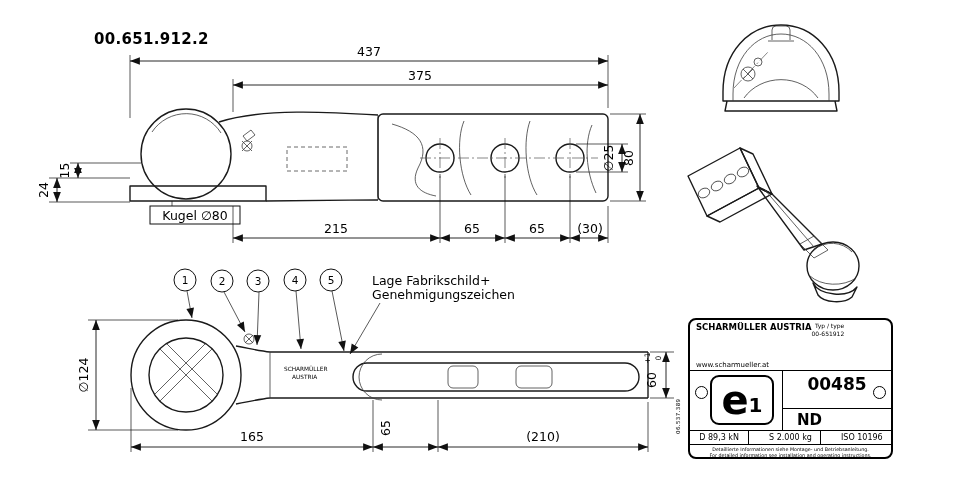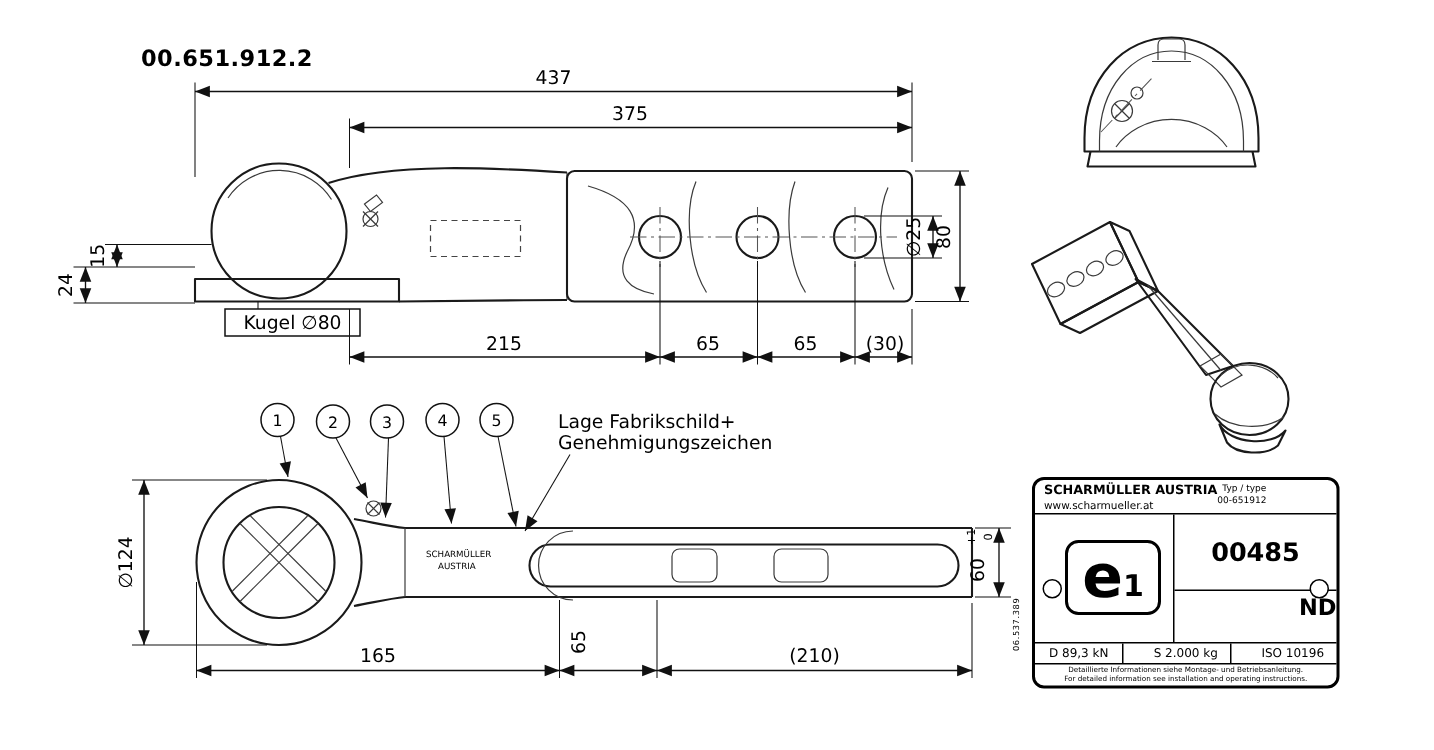--- a/index.html
+++ b/index.html
@@ -19,32 +19,32 @@
   .ttext{font-size:7.5px;text-anchor:middle;}
   .btext{font-size:10.5px;text-anchor:middle;}
   .etext{font-size:5.8px;}
   .ntext{font-size:12.5px;}
 
   
   .plate{position:absolute;left:688px;top:318px;width:205px;height:141px;border:2px solid #000;
          border-radius:8px;box-sizing:border-box;background:#fff;display:flex;flex-direction:column;}
   .plate-header{display:flex;justify-content:flex-start;padding:2px 6px 1px;border-bottom:1px solid #000;}
   .brand{font-size:8.5px;font-weight:bold;line-height:1.25;}
-  .site{font-size:7px;}
+  .site{font-size:7px;margin-top:28px;}
   .typ{text-align:right;font-size:6px;line-height:1.35;}
   .product-row{text-align:center;font-size:10px;padding:2px 0 1px;}
   .main-row{flex:1;display:flex;align-items:center;position:relative;}
   .emark-box{margin-left:20px;width:60px;height:46px;border:2.5px solid #000;border-radius:9px;
              display:flex;align-items:center;justify-content:center;}
   .emark{display:flex;align-items:flex-end;font-weight:bold;line-height:.85;}
   .e-letter{font-size:40px;}
   .e-digit{font-size:20px;padding-bottom:3px;}
   .right-col{flex:1;align-self:stretch;margin-left:8px;border-left:1px solid #000;display:flex;flex-direction:column;justify-content:center;}
   .approval{font-size:17px;font-weight:bold;text-align:center;padding:3px 0 14px;border-bottom:1.5px solid #000;}
-  .classcode{font-size:15px;font-weight:bold;text-align:right;padding:2px 0 1px 14px;}
+  .classcode{font-size:15px;font-weight:bold;text-align:left;padding:2px 0 1px 14px;}
   .val-row{display:flex;border-top:1px solid #000;border-bottom:1px solid #000;font-size:8px;text-align:center;}
   .val-cell{flex:1;padding:2px 0;}
   .val-cell + .val-cell{border-left:1px solid #000;padding-left:12px;}
   .notes{font-size:4.8px;text-align:center;line-height:1.3;padding:2px 2px 0;}
   .hole{position:absolute;width:11px;height:11px;border:1px solid #000;border-radius:50%;background:#fff;}
   .hole-left{left:5px;top:66px;}
   .hole-right{right:5px;top:66px;}
   .doc-no{position:absolute;left:675px;top:352px;height:82px;writing-mode:vertical-rl;
           transform:rotate(180deg);font-size:5.5px;letter-spacing:.4px;}
 </style>

